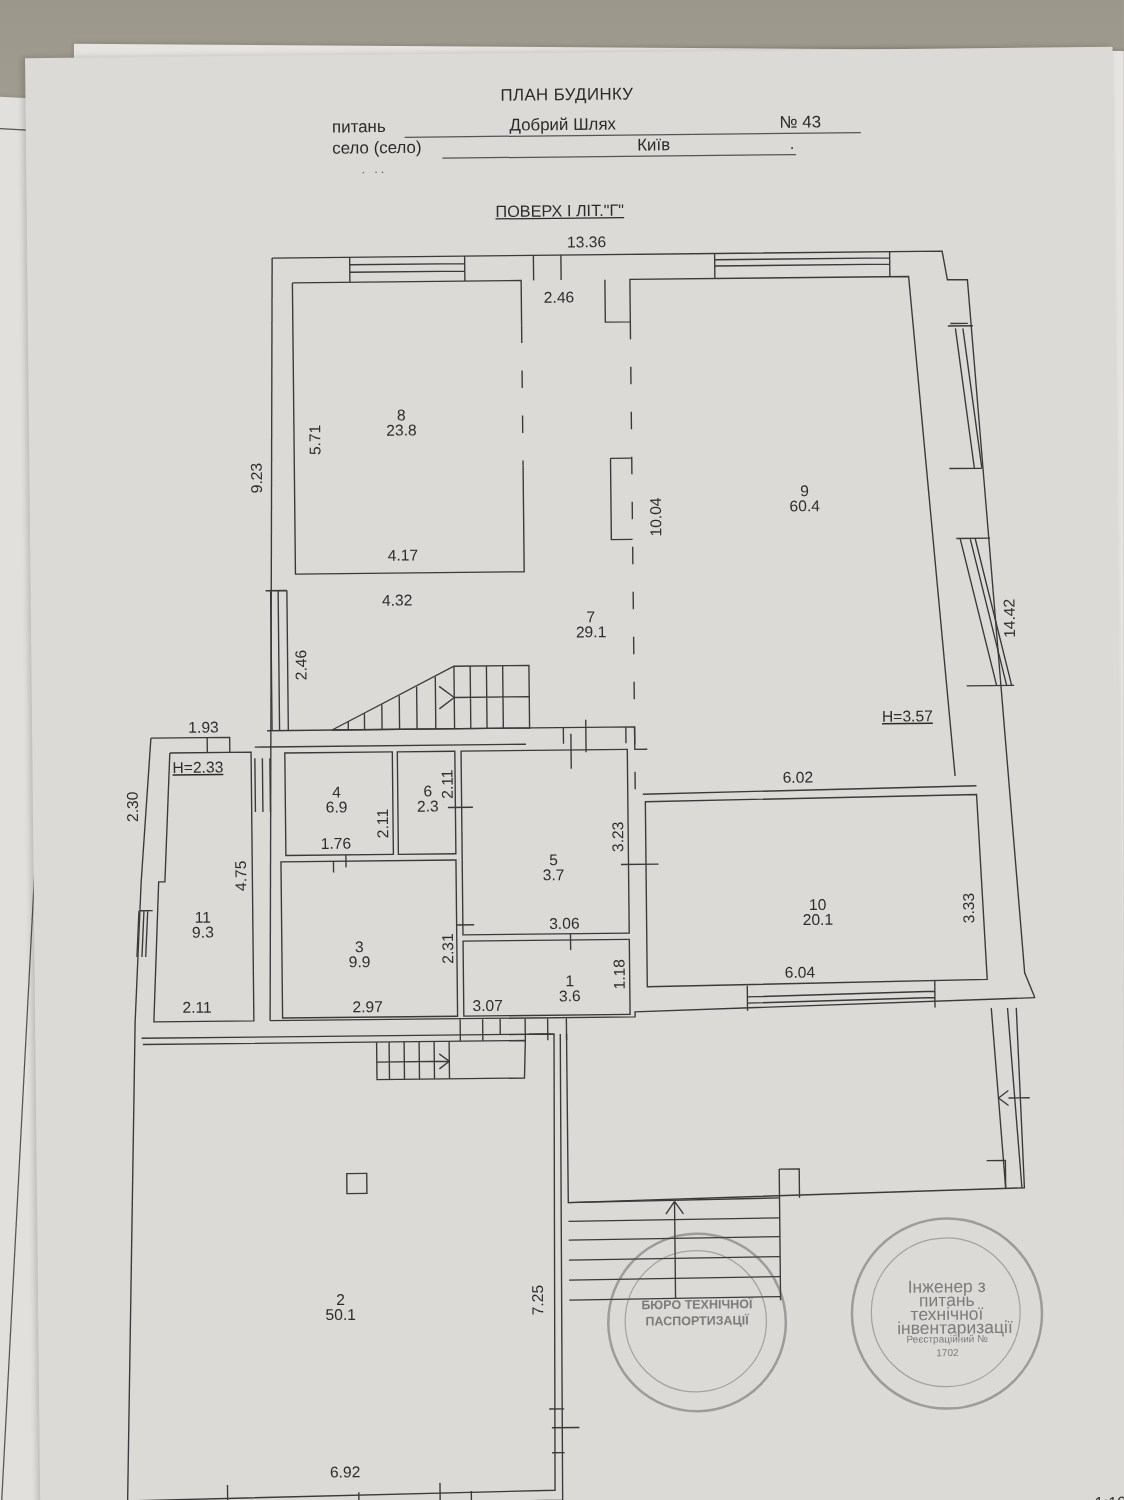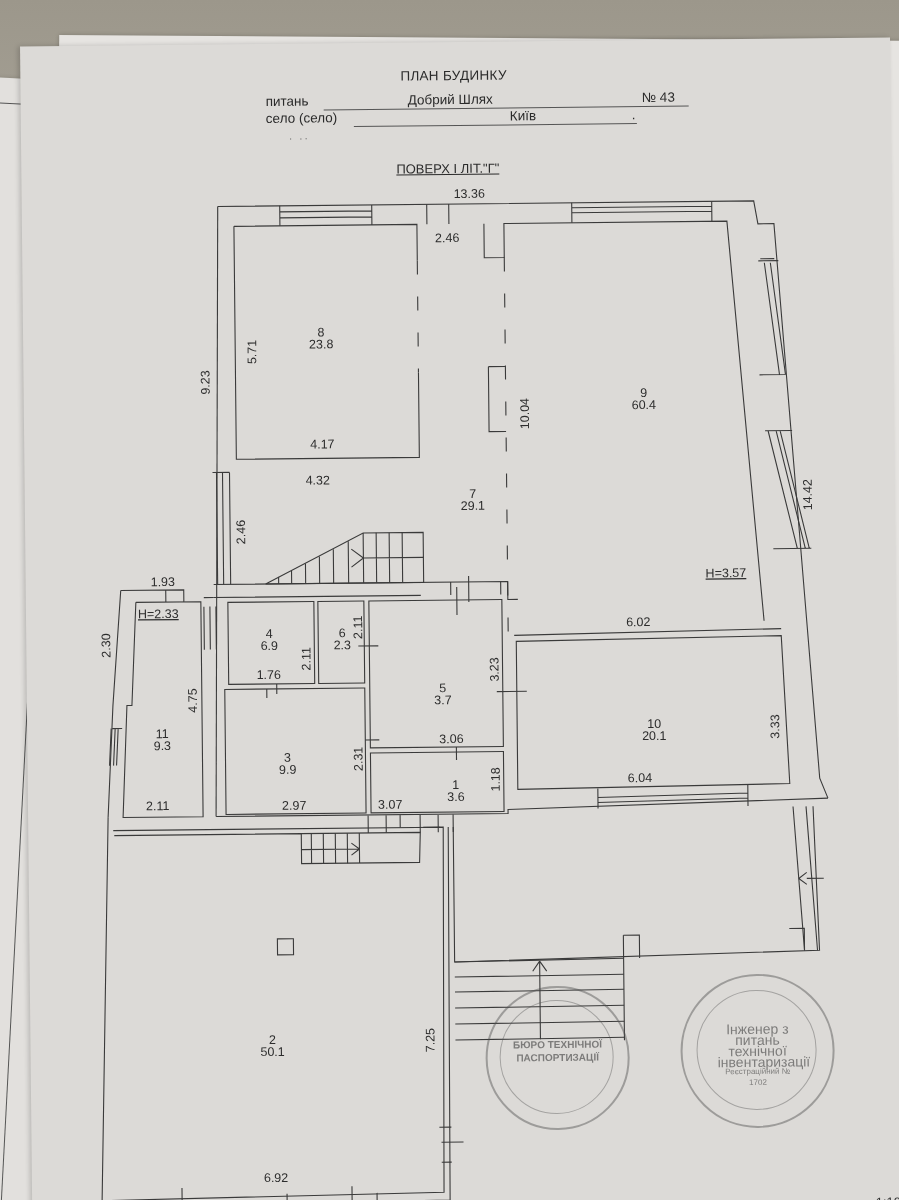--- a/index.html
+++ b/index.html
@@ -38,21 +38,21 @@
     <div class="edge"></div>
   </div>
 
 <div class="sheet-main">
   <div class="header">
     <div class="title">ПЛАН БУДИНКУ</div>
     <div class="row" style="left:245px;top:50px;width:430px;height:20px;">
       <span class="lbl">питань</span>
       <span class="line" style="left:58px;width:365px;"></span>
       <span class="val" style="left:142px;text-align:right;">Добрий Шлях</span>
-      <span class="val" style="left:376px;">№ 43</span>
+      <span class="val" style="left:358px;">№ 43</span>
     </div>
     <div class="row" style="left:245px;top:67px;width:430px;height:20px;">
       <span class="lbl">село (село)</span>
       <span class="line" style="left:88px;width:283px;"></span>
       <span class="val" style="left:228px;padding-left:16px;">Київ</span>
       <span class="val" style="left:366px;">.</span>
     </div>
     <div class="dots">· ··</div>
     <div class="floor-title">ПОВЕРХ І ЛІТ."Г"</div>
   </div>

